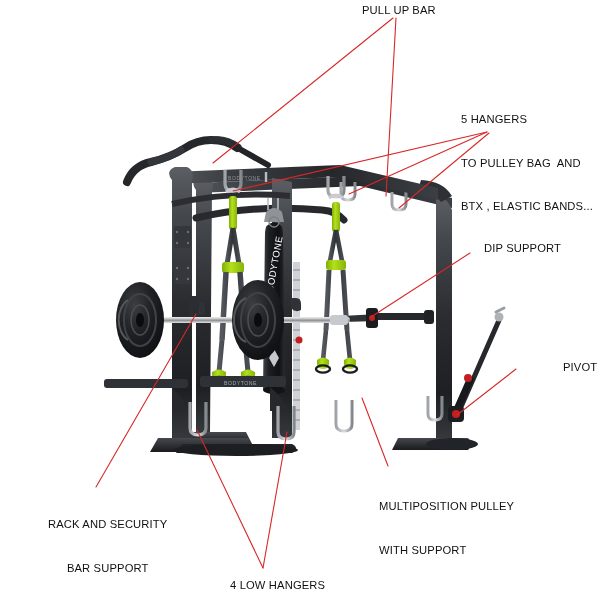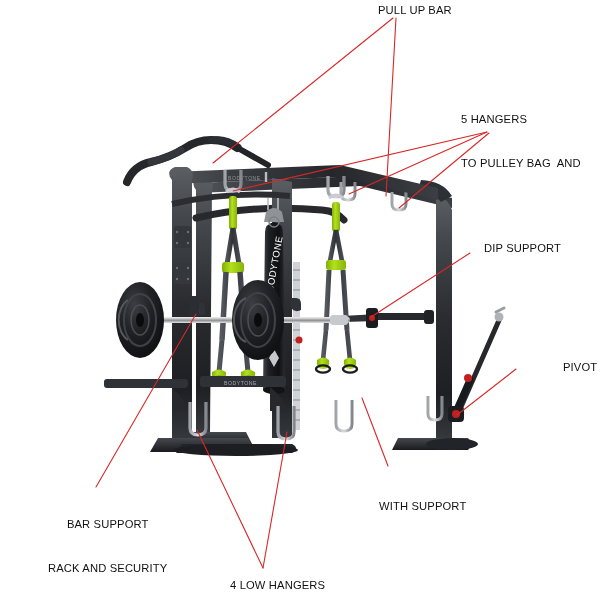--- a/index.html
+++ b/index.html
@@ -18,21 +18,21 @@
     position:absolute;
     color:#111111;
     font-size:11.2px;
     letter-spacing:0.15px;
     line-height:14.5px;
     white-space:pre;
     font-weight:400;
   }
   .anno.c{text-align:center;}
 
-  #lbl-pullup{left:378px;top:3px;}
+  #lbl-pullup{left:362px;top:3px;}
   #lbl-hangers{left:461px;top:83px;}
   #lbl-dip{left:484px;top:241px;}
   #lbl-pivot{left:519px;top:360px;margin-left:44px;}
   #lbl-pulley{left:379px;top:470px;}
   #lbl-rack{left:48px;top:488px;text-align:center;}
   #lbl-low{left:230px;top:578px;}
 </style>
 </head>
 <body>
 
@@ -300,31 +300,33 @@
       <path d="M263,568 L287,432"></path>
     </g>
   </svg>
 
   <div class="anno" id="lbl-pullup">PULL UP BAR</div>
 
   <div>
     <div class="anno" id="lbl-hangers">
       <div>5 HANGERS</div>
       <div>TO PULLEY BAG  AND</div>
+      <div>BTX , ELASTIC BANDS...</div>
     </div>
   </div>
 
   <div class="anno" id="lbl-dip">DIP SUPPORT</div>
 
   <div class="anno" id="lbl-pivot">PIVOT</div>
 
   <div class="anno" id="lbl-pulley">
+    <div>MULTIPOSITION PULLEY</div>
     <div>WITH SUPPORT</div>
   </div>
 
   <div class="anno c" id="lbl-rack">
+    <div>RACK AND SECURITY</div>
     <div>BAR SUPPORT</div>
-    <div>RACK AND SECURITY</div>
   </div>
 
   <div class="anno" id="lbl-low">4 LOW HANGERS</div>
 
 </div>
 
 </body></html>

